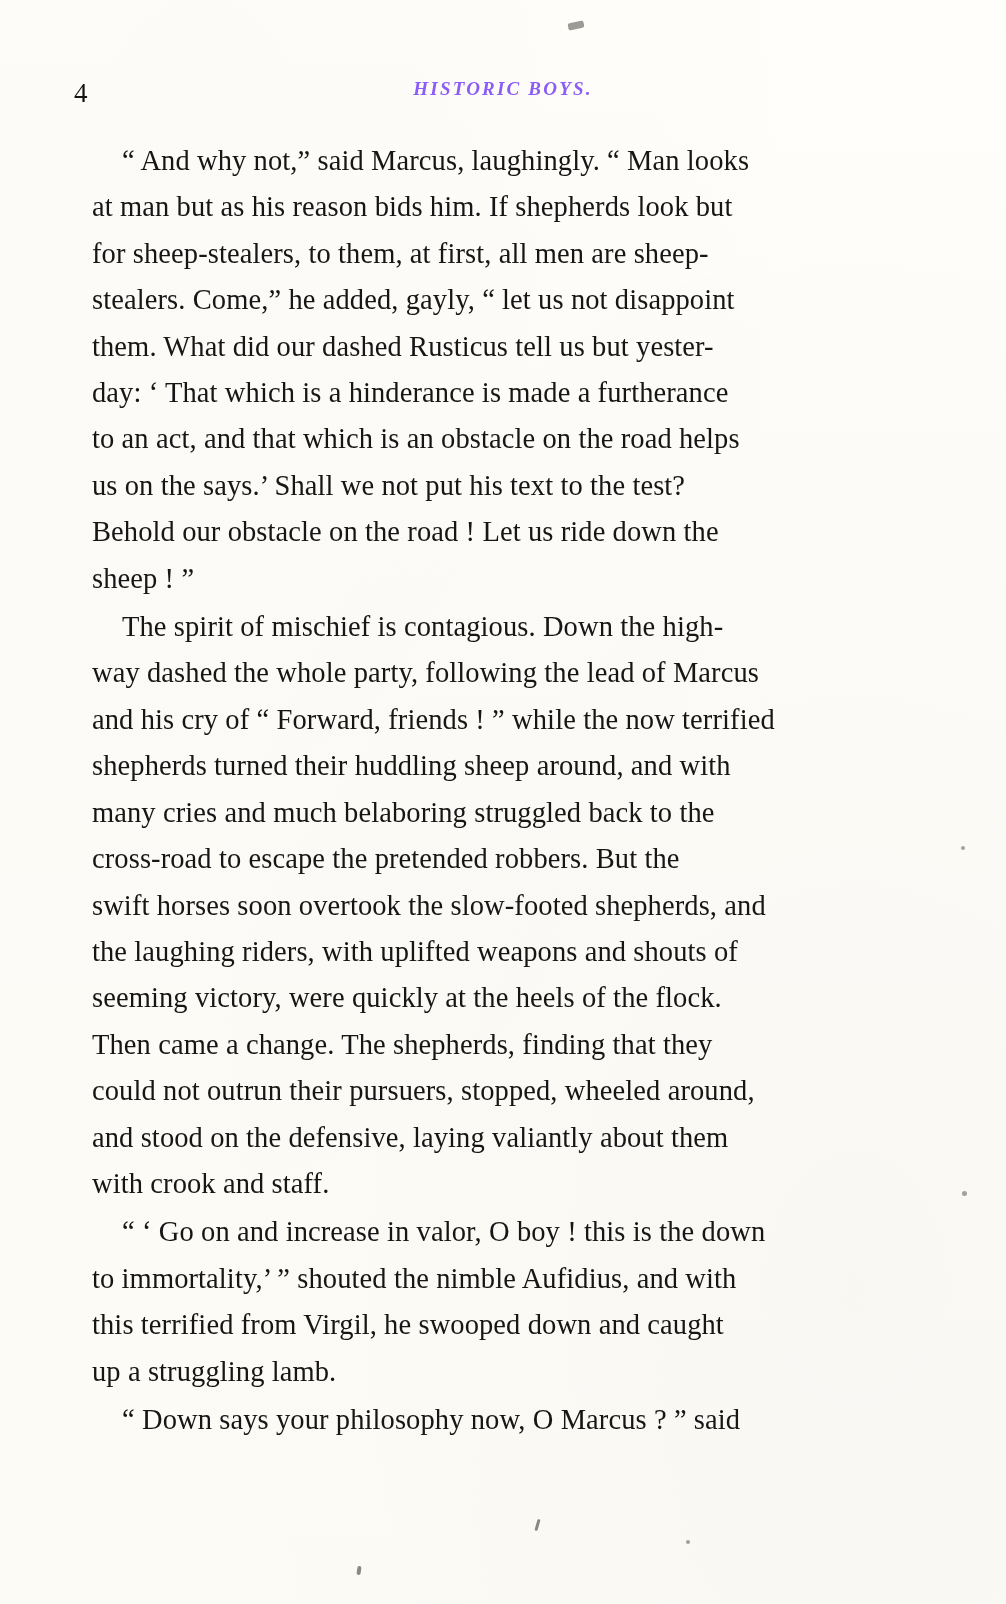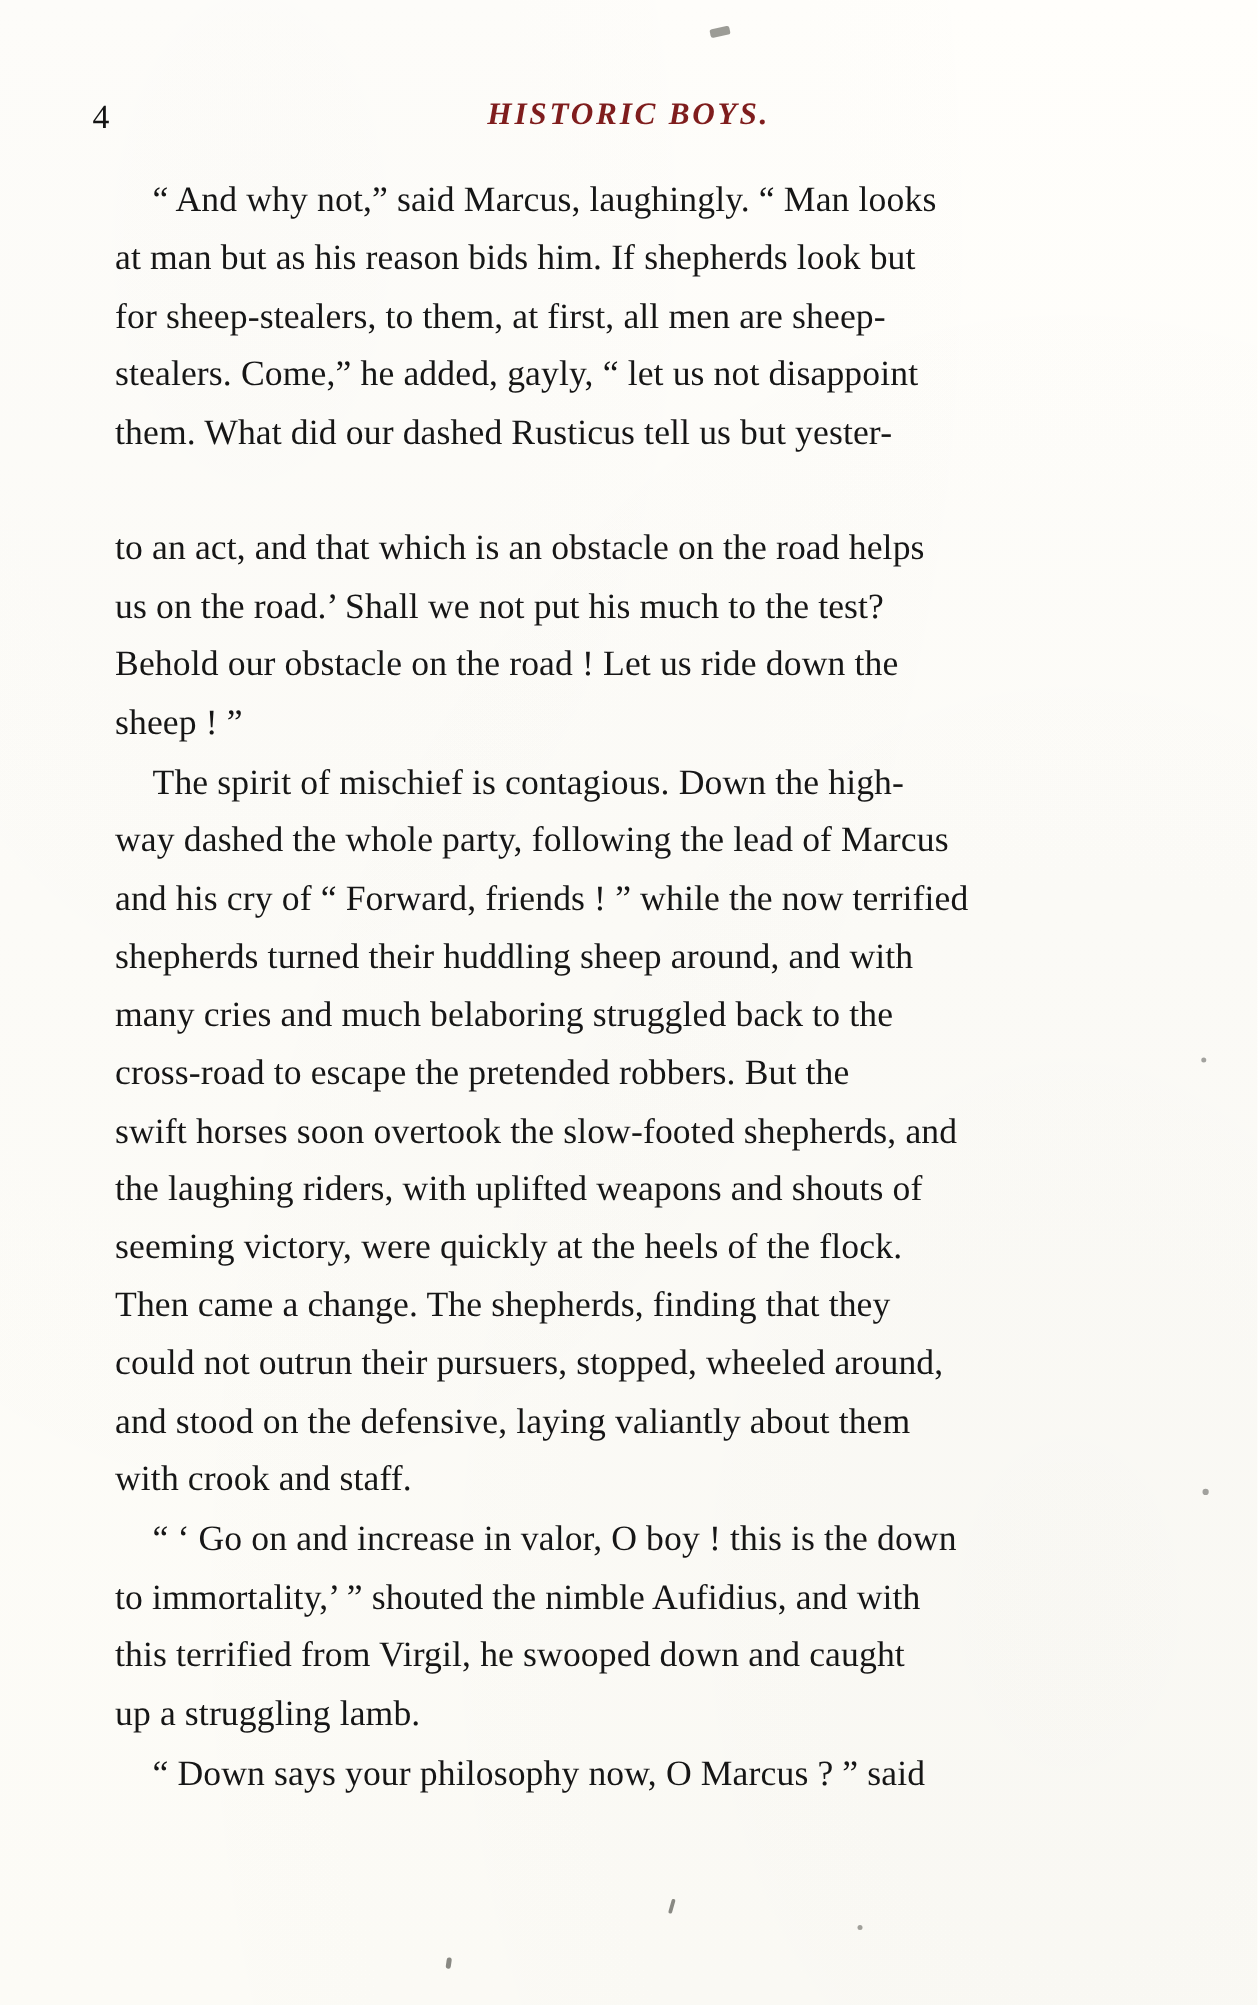--- a/index.html
+++ b/index.html
@@ -54,23 +54,23 @@
     color: #141414;
   }
   .running-head {
     position: absolute;
     left: 0;
     top: 0;
     width: 858px;
     text-align: center;
     font-style: italic;
     font-weight: 700;
-    font-size: 25px;
+    font-size: 19px;
     letter-spacing: 2.2px;
-    color: #7f1d1d;
+    color: #8b5cf6;
   }
   .body-text {
     position: absolute;
     top: 138px;
     left: 92px;
     width: 852px;
   }
   .para {
     margin: 0 0 0 0;
     font-size: 28.5px;
@@ -148,23 +148,23 @@
   </div>
 
   <div class="body-text">
 
     <p class="para">
       <span class="indent"></span><span>“ And why not,” said Marcus, laughingly.   “ Man looks</span><br>
       <span>at man but as his reason bids him.   If shepherds look but</span><br>
       <span>for sheep-stealers, to them, at first, all men are sheep-</span><br>
       <span>stealers.   Come,” he added, gayly, “ let us not disappoint</span><br>
       <span>them.   What did our dashed Rusticus tell us but yester-</span><br>
-      <br>
+      <span>day:   ‘ That which is a hinderance is made a furtherance</span><br>
       <span>to an act, and that which is an obstacle on the road helps</span><br>
-      <span>us on the road.’   Shall we not put his much to the test?</span><br>
+      <span>us on the says.’   Shall we not put his text to the test?</span><br>
       <span>Behold our obstacle on the road !   Let us ride down the</span><br>
       <span class="last-line-left">sheep ! ”</span>
     </p>
 
     <p class="para">
       <span class="indent"></span><span>The spirit of mischief is contagious.   Down the high-</span><br>
       <span>way dashed the whole party, following the lead of Marcus</span><br>
       <span>and his cry of “ Forward, friends ! ” while the now terrified</span><br>
       <span>shepherds turned their huddling sheep around, and with</span><br>
       <span>many cries and much belaboring struggled back to the</span><br>

